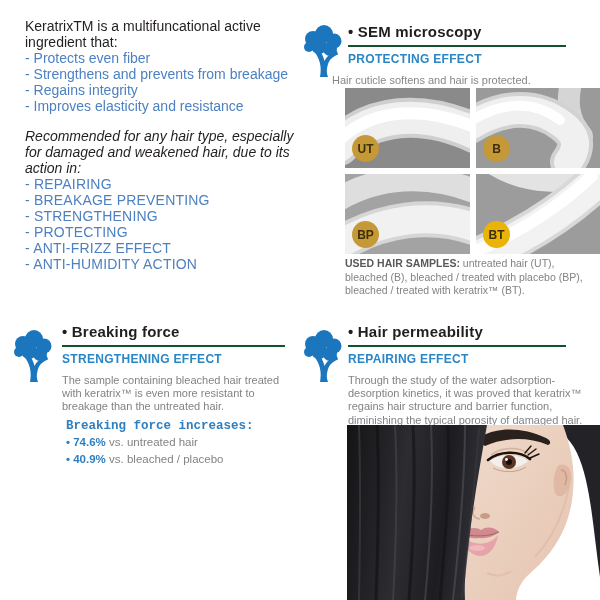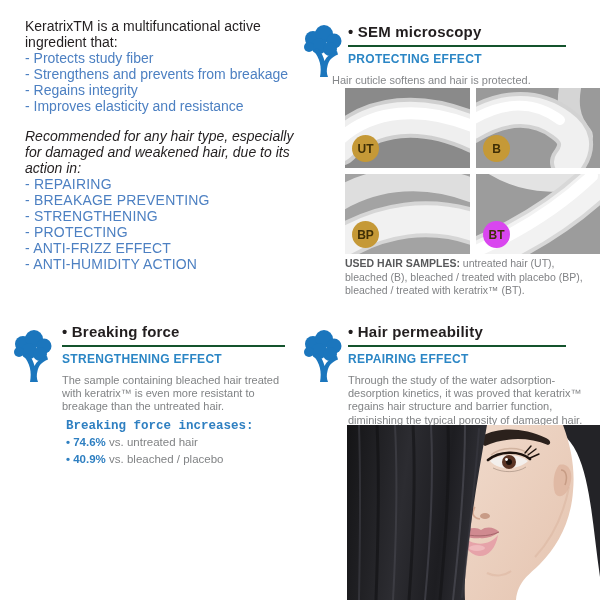--- a/index.html
+++ b/index.html
@@ -51,21 +51,21 @@
       <path d="M19,52 C21,42 19,33 12,25 L17,23 C21,28 22.5,32 23.5,36 C26,31 30,28 36,26 L37,29.5 C30.5,32 27.5,36 26.5,41 C25.5,45 25.5,48 27,52 Z"></path>
     </g>
   </defs>
 </svg>
 
 <div class="page">
 
   <section class="intro">
     <p>KeratrixTM is a multifuncational active ingredient that:</p>
     <div>
-        <div class="blue-item">- Protects study fiber</div>
+        <div class="blue-item">- Protects even fiber</div>
         <div class="blue-item">- Strengthens and prevents from breakage</div>
         <div class="blue-item">- Regains integrity</div>
         <div class="blue-item">- Improves elasticity and resistance</div>
       </div>
     <p class="mt">Recommended for any hair type, especially for damaged and weakened hair, due to its action in:</p>
     <div class="caps">
         <div class="blue-item">- REPAIRING</div>
         <div class="blue-item">- BREAKAGE PREVENTING</div>
         <div class="blue-item">- STRENGTHENING</div>
         <div class="blue-item">- PROTECTING</div>
@@ -100,21 +100,21 @@
       <div class="sem-tile" style="background: rgb(163, 163, 163);"><svg width="125" height="80" viewBox="0 0 125 80">
           <path d="M-8,26 C32,2 82,-2 132,18" fill="none" stroke="#dedede" stroke-width="24" stroke-linecap="round"></path>
           <path d="M-8,72 C36,44 86,38 132,54" fill="none" stroke="#d6d6d6" stroke-width="36" stroke-linecap="round"></path>
           <path d="M-8,72 C36,44 86,38 132,54" fill="none" stroke="#f1f1f1" stroke-width="28" stroke-linecap="round"></path>
         </svg><span class="sem-badge" style="background: rgb(197, 153, 55);">BP</span></div>
       <div class="sem-tile" style="background: rgb(156, 156, 156);"><svg width="125" height="80" viewBox="0 0 125 80">
           <path d="M18,-12 C50,8 92,10 132,-6" fill="none" stroke="#e3e3e3" stroke-width="26" stroke-linecap="round"></path>
           <path d="M-10,88 C30,72 80,46 122,6" fill="none" stroke="#d8d8d8" stroke-width="40" stroke-linecap="round"></path>
           <path d="M-10,88 C30,72 80,46 122,6" fill="none" stroke="#f2f2f2" stroke-width="32" stroke-linecap="round"></path>
           <path d="M-12,82 C28,66 76,40 116,2" fill="none" stroke="#ffffff" stroke-width="12" stroke-linecap="round"></path>
-        </svg><span class="sem-badge" style="background: #d946ef;">BT</span></div>
+        </svg><span class="sem-badge" style="background: #eab308;">BT</span></div>
     </div>
 
   <p class="caption">
     <b>USED HAIR SAMPLES:</b><span> untreated hair (UT), bleached (B), bleached / treated with placebo (BP), bleached / treated with keratrix™ (BT).</span>
   </p>
 
   <section class="panel" style="left:0;top:322px;width:300px;height:278px;">
     <span class="tree" style="left:10px;top:8px;">
       <svg width="46" height="54" viewBox="0 0 44 54">
           <use href="#tree-shape"></use>

